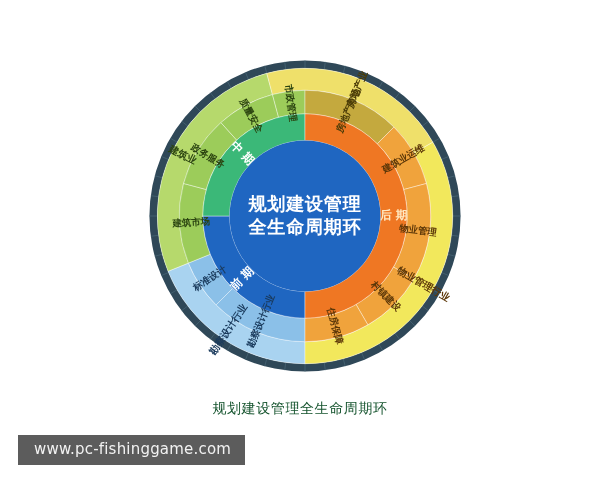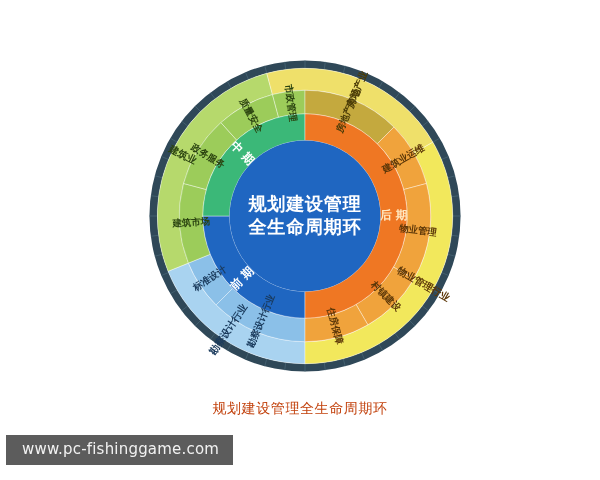--- a/index.html
+++ b/index.html
@@ -31,40 +31,40 @@
     font-size: 15px;
     letter-spacing: 0.4px;
     padding: 6px 12px 7px 12px;
     line-height: 1;
     white-space: nowrap;
   }
 
   
   .watermark-site {
     position: absolute;
-    left: 6px;
+    left: 18px;
     bottom: 15px;
     background: #5c5c5c;
     color: #f2f2f2;
     font-size: 15px;
     letter-spacing: 0.2px;
     padding: 7px 14px 8px 16px;
     line-height: 1;
     white-space: nowrap;
   }
 
   
   .caption {
     position: absolute;
     left: 0;
     right: 0;
     top: 400px;
     text-align: center;
     font-size: 14px;
-    color: #c2410c;
+    color: #14532d;
     letter-spacing: 0.6px;
   }
 
   
   #wheel-wrap {
     position: absolute;
     left: 140px;
     top: 46px;
     width: 330px;
     height: 340px;

